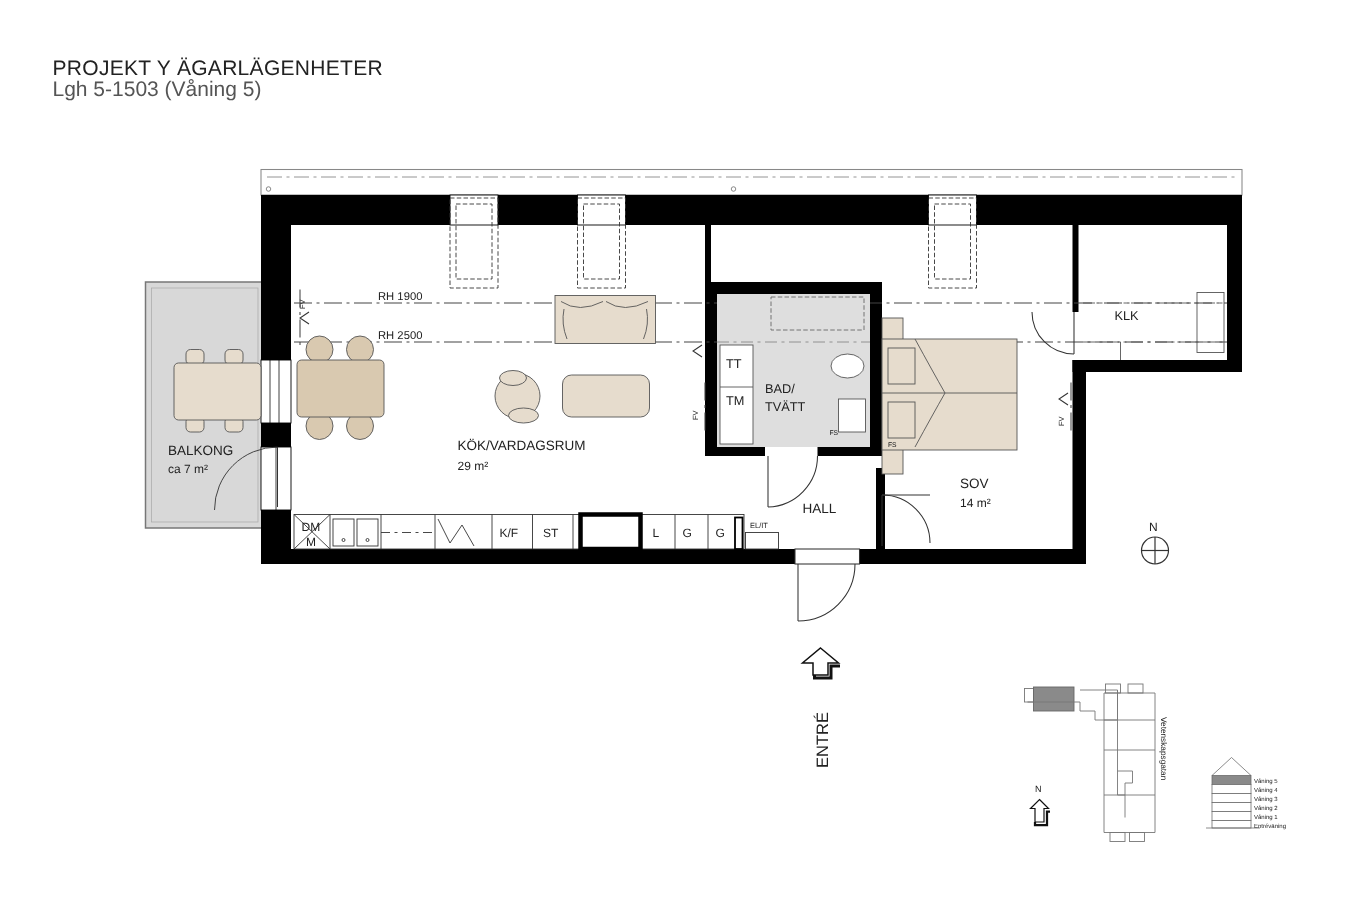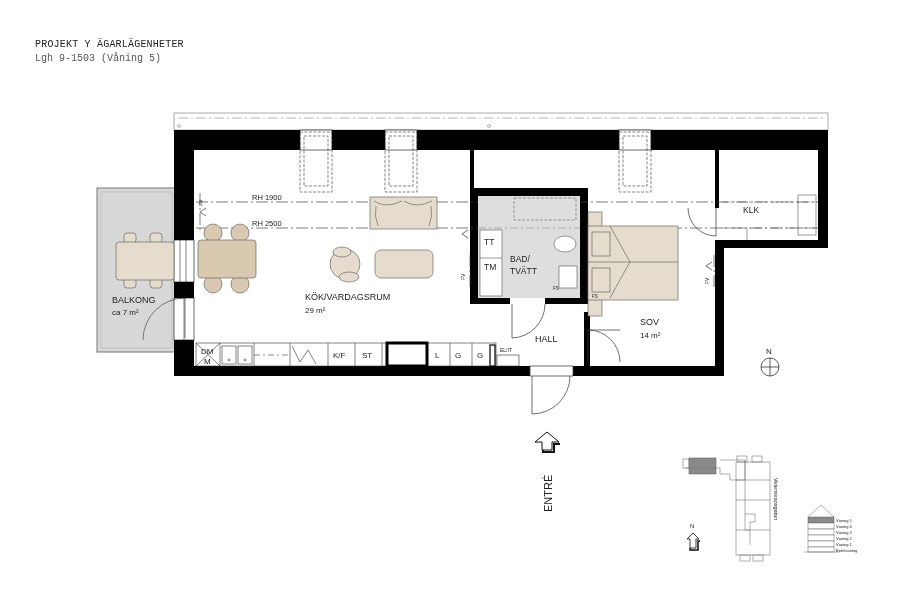--- a/index.html
+++ b/index.html
@@ -1,28 +1,28 @@
 <!DOCTYPE html>
 <html><head>
 <meta charset="utf-8">
 <style>
   html, body { margin:0; padding:0; background:#ffffff; }
   body { width:900px; height:600px; position:relative; overflow:hidden; font-family:"Liberation Sans", sans-serif; }
-  .title-block { position:absolute; left:35px; top:38px; font-family:Liberation Mono, monospace; font-size:10px; line-height:14px; color:#333; }
+  .title-block { position:absolute; left:35px; top:38px; font-family:Liberation Sans, sans-serif; font-size:14px; line-height:14px; color:#333; }
   .title-block .t1 { color:#222; letter-spacing:0.2px; }
   .title-block .t2 { color:#555; }
   svg { position:absolute; left:0; top:0; }
   .lbl { font-family:"Liberation Sans", sans-serif; fill:#222; }
 </style>
 </head>
 <body>
 
 <div class="title-block">
   <div class="t1">PROJEKT Y ÄGARLÄGENHETER</div>
-  <div class="t2">Lgh 9-1503 (Våning 5)</div>
+  <div class="t2">Lgh 5-1503 (Våning 5)</div>
 </div>
 
 <svg width="900" height="600" viewBox="0 0 900 600">
 
   <g>
     <rect x="174" y="113" width="654" height="17" fill="none" stroke="#888" stroke-width="0.7"></rect>
     <line x1="178" y1="118" x2="826" y2="118" stroke="#888" stroke-width="0.6" stroke-dasharray="10,3,2,3"></line>
     <circle cx="179" cy="126" r="1.5" fill="none" stroke="#666" stroke-width="0.5"></circle>
     <circle cx="489" cy="126" r="1.5" fill="none" stroke="#666" stroke-width="0.5"></circle>
   </g>

